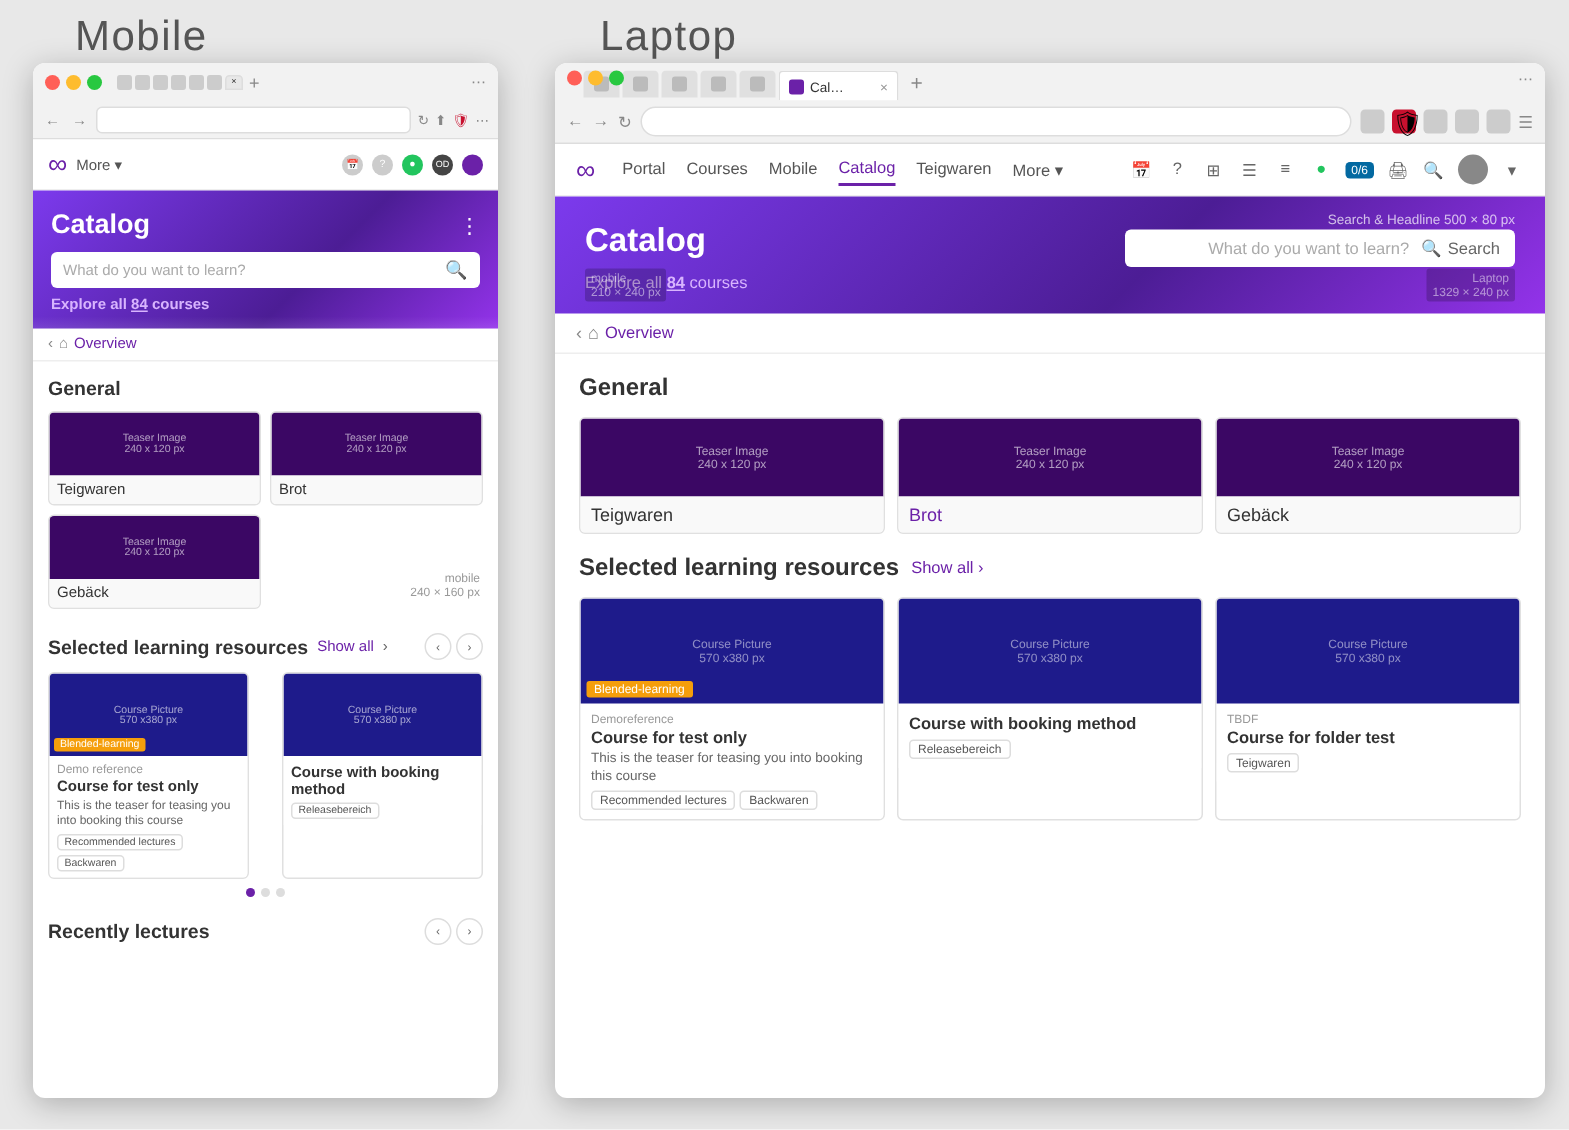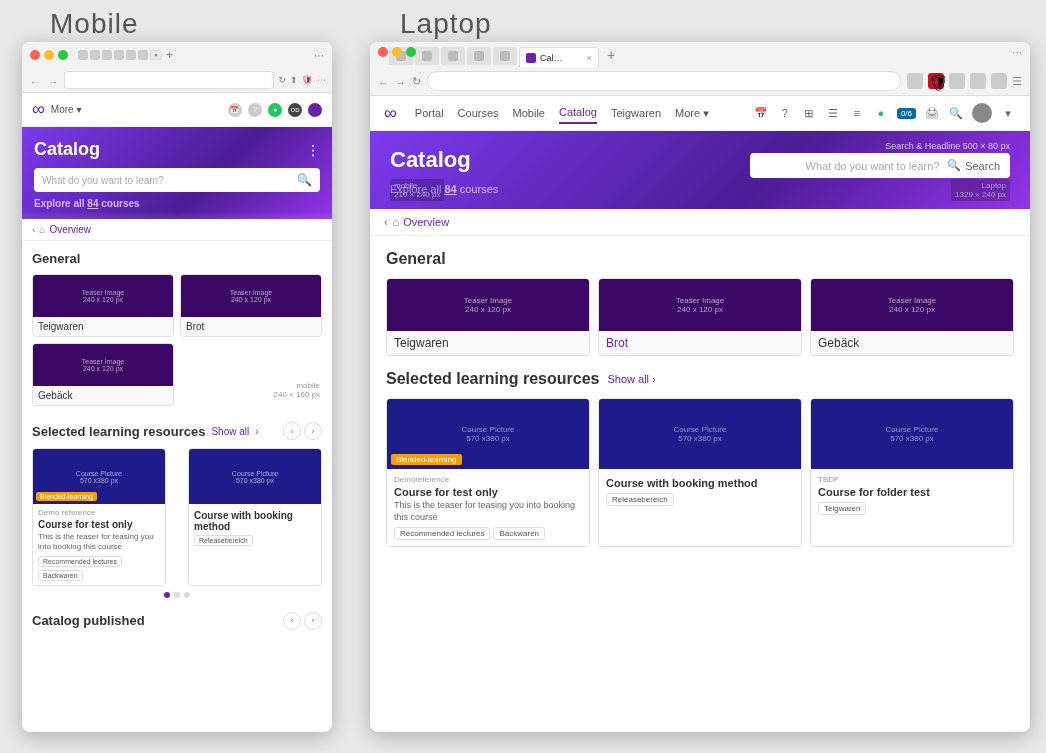--- a/index.html
+++ b/index.html
@@ -912,21 +912,21 @@
         </div>
         <div class="carousel-dots">
           <div class="dot active"></div>
           <div class="dot"></div>
           <div class="dot"></div>
         </div>
       </div>
 
       <div class="section-container" style="padding-top:4px;">
         <div class="resources-header">
-          <span class="section-heading" style="margin-bottom:0;">Catalog published</span>
+          <span class="section-heading" style="margin-bottom:0;">Recently lectures</span>
           <div class="carousel-btns">
             <div class="carousel-btn">‹</div>
             <div class="carousel-btn">›</div>
           </div>
         </div>
       </div>
     </div>
   </div>
 
   <div class="laptop-window">

